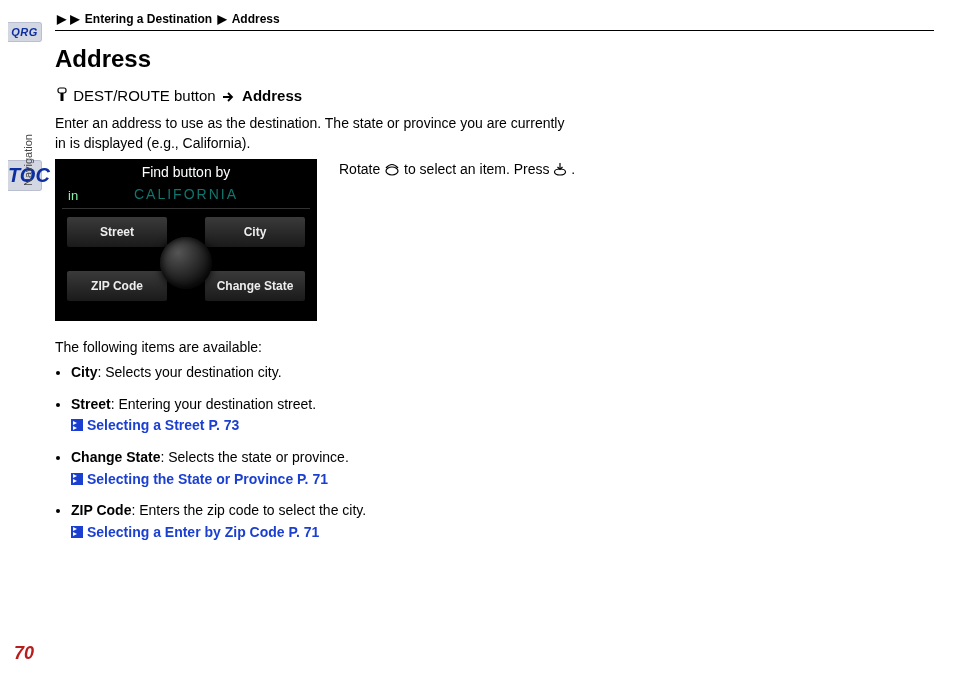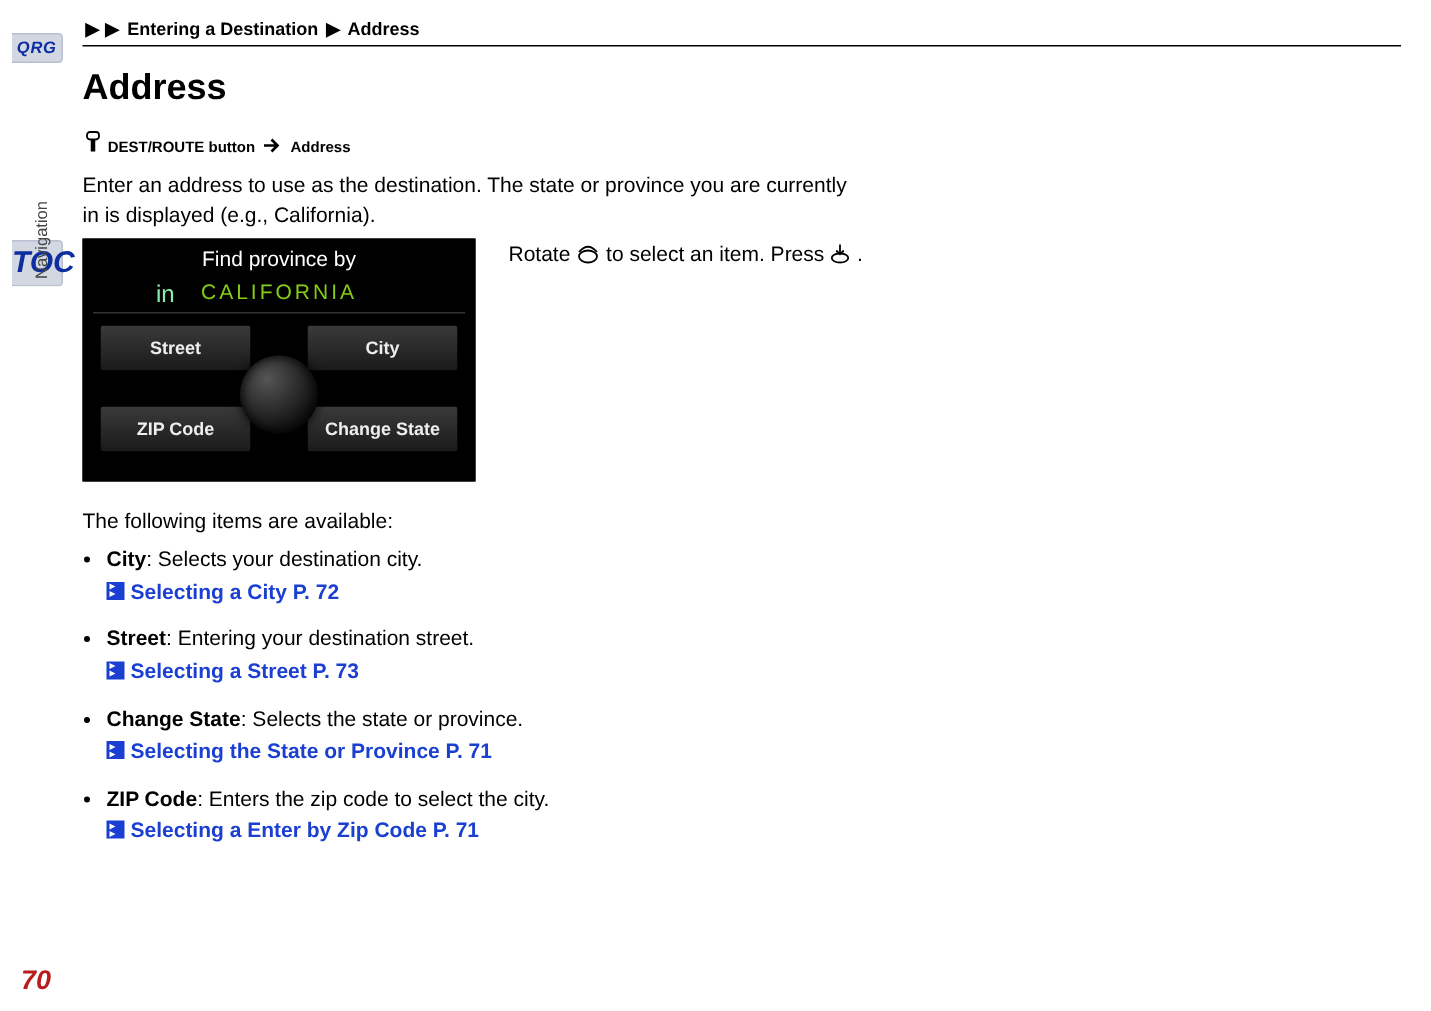--- a/index.html
+++ b/index.html
@@ -43,43 +43,43 @@
     position:absolute;left:14px;bottom:10px;
     font-size:18px;font-weight:700;font-style:italic;color:#b91c1c;
   }
 
   
   .main{position:absolute;left:55px;right:20px;top:12px;}
   .bcrow{font-size:12px;font-weight:700;}
   .bcarrow{color:#000;margin:0 2px;}
   .hr{height:0;border-top:1.5px solid #000;margin-top:4px;margin-bottom:14px;}
   h1{margin:0 0 14px 0;font-size:24px;font-weight:700;}
-  .pathline{font-size:10px;margin-bottom:10px;font-weight:bold;}
+  .pathline{font-size:15px;margin-bottom:10px;}
   .pathline .arrowicon{vertical-align:-2px;}
   .intro{max-width:520px;line-height:1.4;margin-bottom:6px;}
 
   .row{display:flex;align-items:flex-start;gap:22px;margin-bottom:10px;}
   .caption{flex:1;font-size:14px;padding-top:2px;}
 
   
   .screen{
     width:260px;height:160px;background:#000;border:1px solid #000;
     color:#e8e8e8;position:relative;overflow:hidden;
     font-family:Arial,Helvetica,sans-serif;
   }
   .scr-title{
     position:absolute;left:0;right:0;top:4px;text-align:center;
     font-size:14px;color:#fff;
   }
   .scr-in{
-    position:absolute;left:12px;top:28px;font-size:16px;color:#86efac;margin-left:36px;
+    position:absolute;left:12px;top:28px;font-size:13px;color:#86efac;
   }
   .scr-state{
     position:absolute;left:0;right:0;top:26px;text-align:center;
-    font-size:14px;letter-spacing:2px;color:#84cc16;
+    font-size:14px;letter-spacing:2px;color:#0f766e;
   }
   .scr-sep{
     position:absolute;left:6px;right:6px;top:48px;height:1px;background:#333;
   }
   .scr-grid{
     position:absolute;left:0;right:0;top:54px;bottom:8px;
   }
   .scr-grid .cell{
     position:absolute;width:100px;height:30px;
     background:linear-gradient(#3a3a3a,#1a1a1a);
@@ -151,21 +151,21 @@
     <svg width="14" height="10" viewBox="0 0 14 10" style="vertical-align:-1px;margin:0 2px;">
       <path d="M1 5 L9 5 M6 1 L10 5 L6 9" fill="none" stroke="#000" stroke-width="1.8"></path>
     </svg>
     <b>Address</b>
   </div>
 
   <div class="intro">Enter an address to use as the destination. The state or province you are currently in is displayed (e.g., California).</div>
 
   <div class="row">
     <div class="screen">
-      <div class="scr-title">Find province by</div>
+      <div class="scr-title">Find button by</div>
       <div class="scr-in">in</div>
       <div class="scr-state">CALIFORNIA</div>
       <div class="scr-sep"></div>
       <div class="scr-grid">
         <div class="cell tl">Street</div>
         <div class="cell tr">City</div>
         <div class="cell bl">ZIP Code</div>
         <div class="cell br">Change State</div>
         <div class="knob"></div>
       </div>
@@ -184,21 +184,20 @@
       </svg>
       <span>.</span>
     </div>
   </div>
 
   <div class="following">The following items are available:</div>
 
   <ul class="items">
     <li>
       <b>City</b><span>: Selects your destination city.</span>
-      <div class="refrow"><span class="refarrow"></span><span class="ref">Selecting a City</span> <span class="ref">P. 72</span></div>
     </li>
     <li>
       <b>Street</b><span>: Entering your destination street.</span>
       <div class="refrow"><span class="refarrow"></span><span class="ref">Selecting a Street</span> <span class="ref">P. 73</span></div>
     </li>
     <li>
       <b>Change State</b><span>: Selects the state or province.</span>
       <div class="refrow"><span class="refarrow"></span><span class="ref">Selecting the State or Province</span> <span class="ref">P. 71</span></div>
     </li>
     <li>

